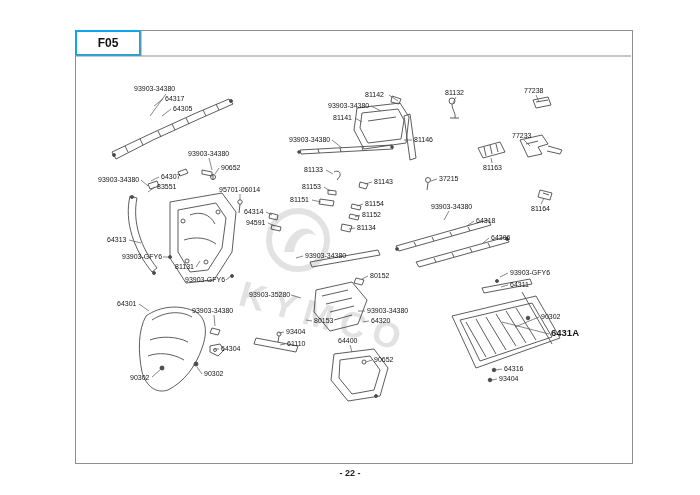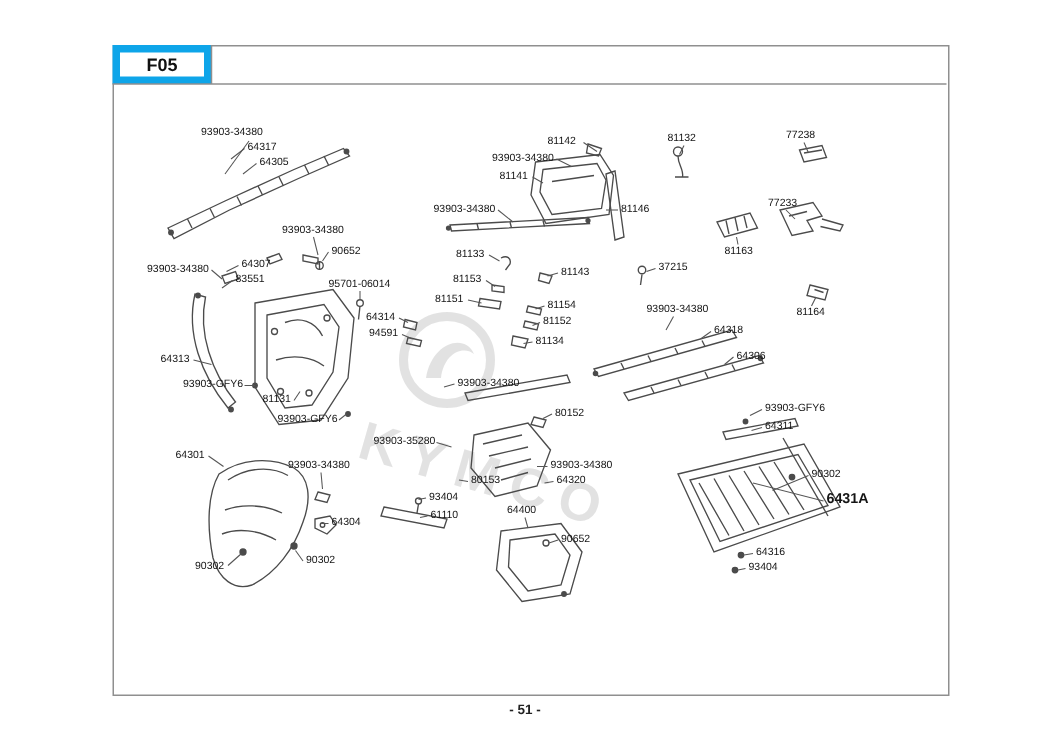--- a/index.html
+++ b/index.html
@@ -1,19 +1,19 @@
 <!DOCTYPE html>
 <html><head>
 <meta charset="utf-8">
 <style>
   html,body{margin:0;padding:0;background:#fff;}
   .page{position:relative;width:700px;height:495px;background:#ffffff;overflow:hidden;
         font-family:"Liberation Sans",sans-serif;color:#111;}
   .frame{position:absolute;left:75px;top:30px;width:556px;height:432px;border:1px solid #8f8f8f;}
-  .header-cell{position:absolute;left:75px;top:30px;width:66px;height:26px;border:5px solid #0ea5e9;
+  .header-cell{position:absolute;left:75px;top:30px;width:66px;height:26px;border:2px solid #0ea5e9;
         box-sizing:border-box;display:flex;align-items:center;justify-content:center;
         font-weight:bold;font-size:12px;background:#fff;}
   .header-title{position:absolute;left:178px;top:37px;font-weight:bold;font-size:12px;white-space:nowrap;}
   .art{position:absolute;left:0;top:0;z-index:2;}
   .labels-layer{position:absolute;left:0;top:0;width:700px;height:495px;z-index:3;}
   .part-label{position:absolute;font-size:7px;line-height:8px;color:#141414;white-space:nowrap;}
   .part-label.bold{font-weight:bold;font-size:9.5px;line-height:10px;text-align:right;}
   .footer-page{position:absolute;left:0;right:0;top:468px;text-align:center;
         font-size:9px;font-weight:bold;color:#222;}
 </style>
@@ -315,14 +315,14 @@
       <div class="part-label" style="left: 221px; top: 345px;">64304</div>
       <div class="part-label" style="left: 287px; top: 340px;">61110</div>
       <div class="part-label" style="left: 338px; top: 337px;">64400</div>
       <div class="part-label" style="left: 374px; top: 356px;">90652</div>
       <div class="part-label" style="left: 504px; top: 365px;">64316</div>
       <div class="part-label" style="left: 499px; top: 375px;">93404</div>
       <div class="part-label" style="left: 204px; top: 370px;">90302</div>
       <div class="part-label" style="left: 130px; top: 374px;">90302</div>
     </div>
 
-  <div class="footer-page">- 51 -</div>
+  <div class="footer-page">- 22 -</div>
 </div>
 
 </body></html>

